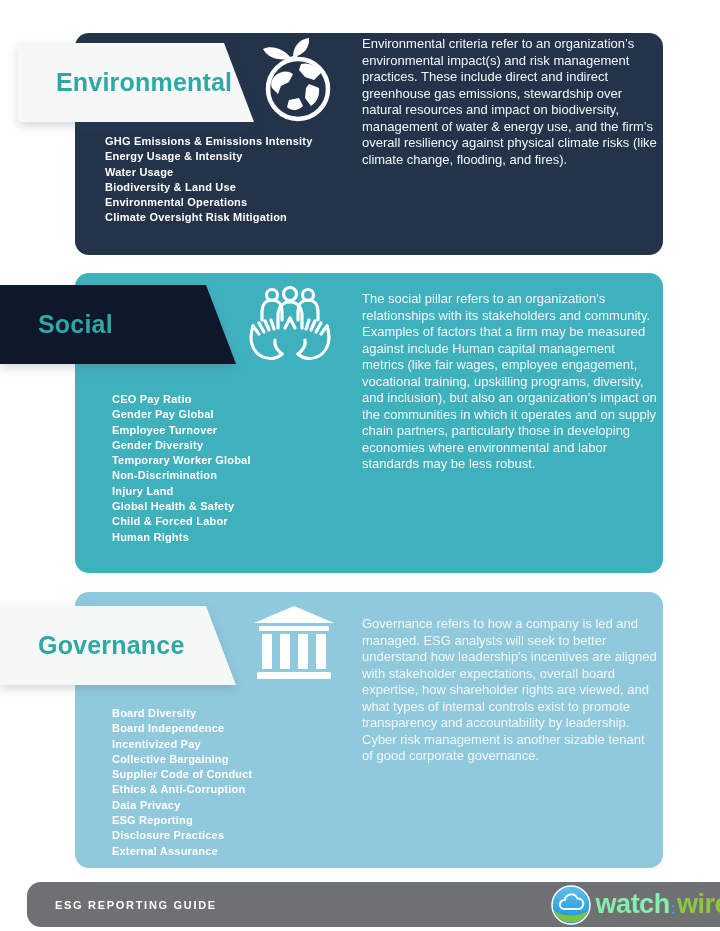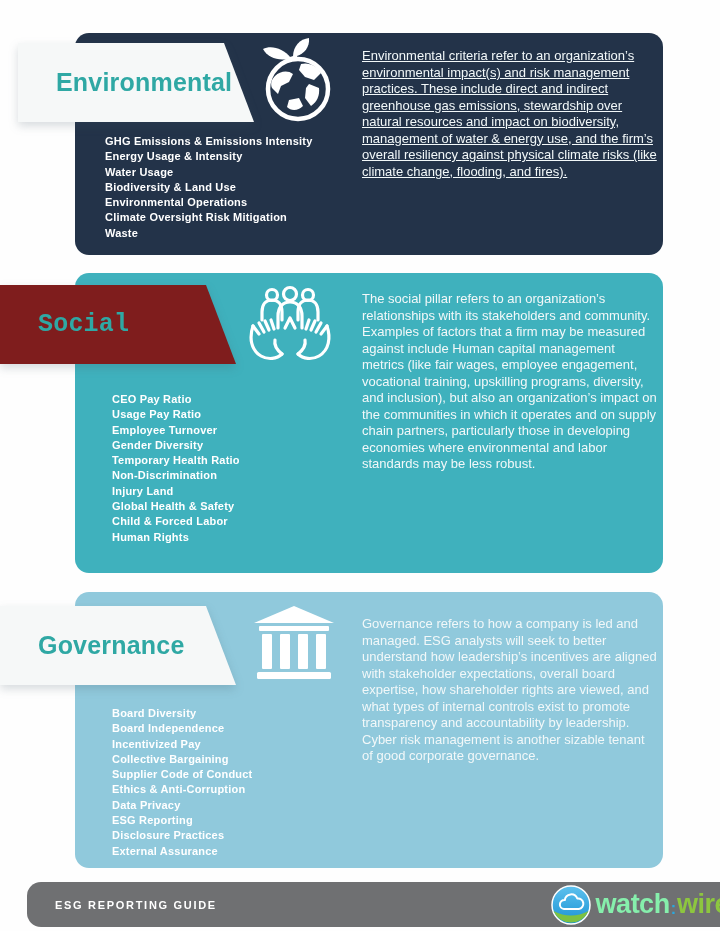--- a/index.html
+++ b/index.html
@@ -21,21 +21,21 @@
   .tab-title{margin-left:38px;font-size:25px;font-weight:bold;letter-spacing:.2px;}
 
   .metrics{position:absolute;font-size:11px;font-weight:bold;letter-spacing:.2px;
            line-height:15.3px;color:#ffffff;}
   .metrics.s0{left:105px;top:134px;}
   .metrics.s1{left:112px;top:392px;}
   .metrics.s2{left:112px;top:706px;}
 
   .desc{position:absolute;left:362px;width:295px;font-size:13px;line-height:16.5px;
         color:#f2f8f9;font-weight:400;}
-  .desc.s0{top:48px;text-decoration:underline;}
+  .desc.s0{top:36px;}
   .desc.s1{top:291px;}
   .desc.s2{top:616px;}
 
   .icon-box{position:absolute;}
   .icon-box.s0{left:251px;top:36px;}
   .icon-box.s1{left:247px;top:282px;}
   .icon-box.s2{left:254px;top:606px;}
 
   .footer-bar{position:absolute;left:27px;top:882px;width:712px;height:45px;border-radius:14px;}
   .footer-label{position:absolute;left:28px;top:0;height:100%;display:flex;align-items:center;
@@ -62,21 +62,20 @@
       <path fill="none" stroke="#ffffff" stroke-width="2.5" d="M36 23 Q41 22 46 20"></path>
     </svg>
   </div>
   <div class="metrics s0">
       <div class="metric">GHG Emissions &amp; Emissions Intensity</div>
       <div class="metric">Energy Usage &amp; Intensity</div>
       <div class="metric">Water Usage</div>
       <div class="metric">Biodiversity &amp; Land Use</div>
       <div class="metric">Environmental Operations</div>
       <div class="metric">Climate Oversight Risk Mitigation</div>
-      <div class="metric">Waste</div>
     </div>
   <div class="desc s0">Environmental criteria refer to an organization’s environmental impact(s) and risk management practices. These include direct and indirect greenhouse gas emissions, stewardship over natural resources and impact on biodiversity, management of water &amp; energy use, and the firm’s overall resiliency against physical climate risks (like climate change, flooding, and fires).</div>
   <div class="tab-shadow s0">
       <div class="tab" style="background: rgb(246, 248, 248);">
     <span class="tab-title" style="color: rgb(47, 168, 164);">Environmental</span>
   </div>
     </div>
 
   <div class="panel s1" style="background: rgb(63, 177, 189);"></div>
   <div class="icon-box s1">
@@ -97,33 +96,33 @@
       <path d="M80 44 C84 56 82 68 72 74 C65 78 56 77 51 72"></path>
       <path d="M51 72 C56 68 59 63 58 58"></path>
       <path d="M80 44 L74 52"></path>
         <path d="M74 41 L69 50"></path>
         <path d="M68 39 L64 48"></path>
         <path d="M62 38 L59 47"></path>
     </svg>
   </div>
   <div class="metrics s1">
       <div class="metric">CEO Pay Ratio</div>
-      <div class="metric">Usage Pay Ratio</div>
+      <div class="metric">Gender Pay Global</div>
       <div class="metric">Employee Turnover</div>
       <div class="metric">Gender Diversity</div>
-      <div class="metric">Temporary Health Ratio</div>
+      <div class="metric">Temporary Worker Global</div>
       <div class="metric">Non-Discrimination</div>
       <div class="metric">Injury Land</div>
       <div class="metric">Global Health &amp; Safety</div>
       <div class="metric">Child &amp; Forced Labor</div>
       <div class="metric">Human Rights</div>
     </div>
   <div class="desc s1">The social pillar refers to an organization’s relationships with its stakeholders and community. Examples of factors that a firm may be measured against include Human capital management metrics (like fair wages, employee engagement, vocational training, upskilling programs, diversity, and inclusion), but also an organization’s impact on the communities in which it operates and on supply chain partners, particularly those in developing economies where environmental and labor standards may be less robust.</div>
   <div class="tab-shadow s1">
-      <div class="tab" style="background: #7f1d1d; font-family: Liberation Mono, monospace;">
+      <div class="tab" style="background: #0f172a;">
     <span class="tab-title" style="color: rgb(47, 168, 164);">Social</span>
   </div>
     </div>
 
   <div class="panel s2" style="background: rgb(144, 201, 220);"></div>
   <div class="icon-box s2">
     <svg width="80" height="76" viewBox="0 0 80 76" fill="#ffffff">
       <polygon points="40,0 80,17 0,17"></polygon>
       <rect x="5" y="20" width="70" height="5" rx="1"></rect>
       <rect x="8" y="28" width="10" height="35" rx="1"></rect>

